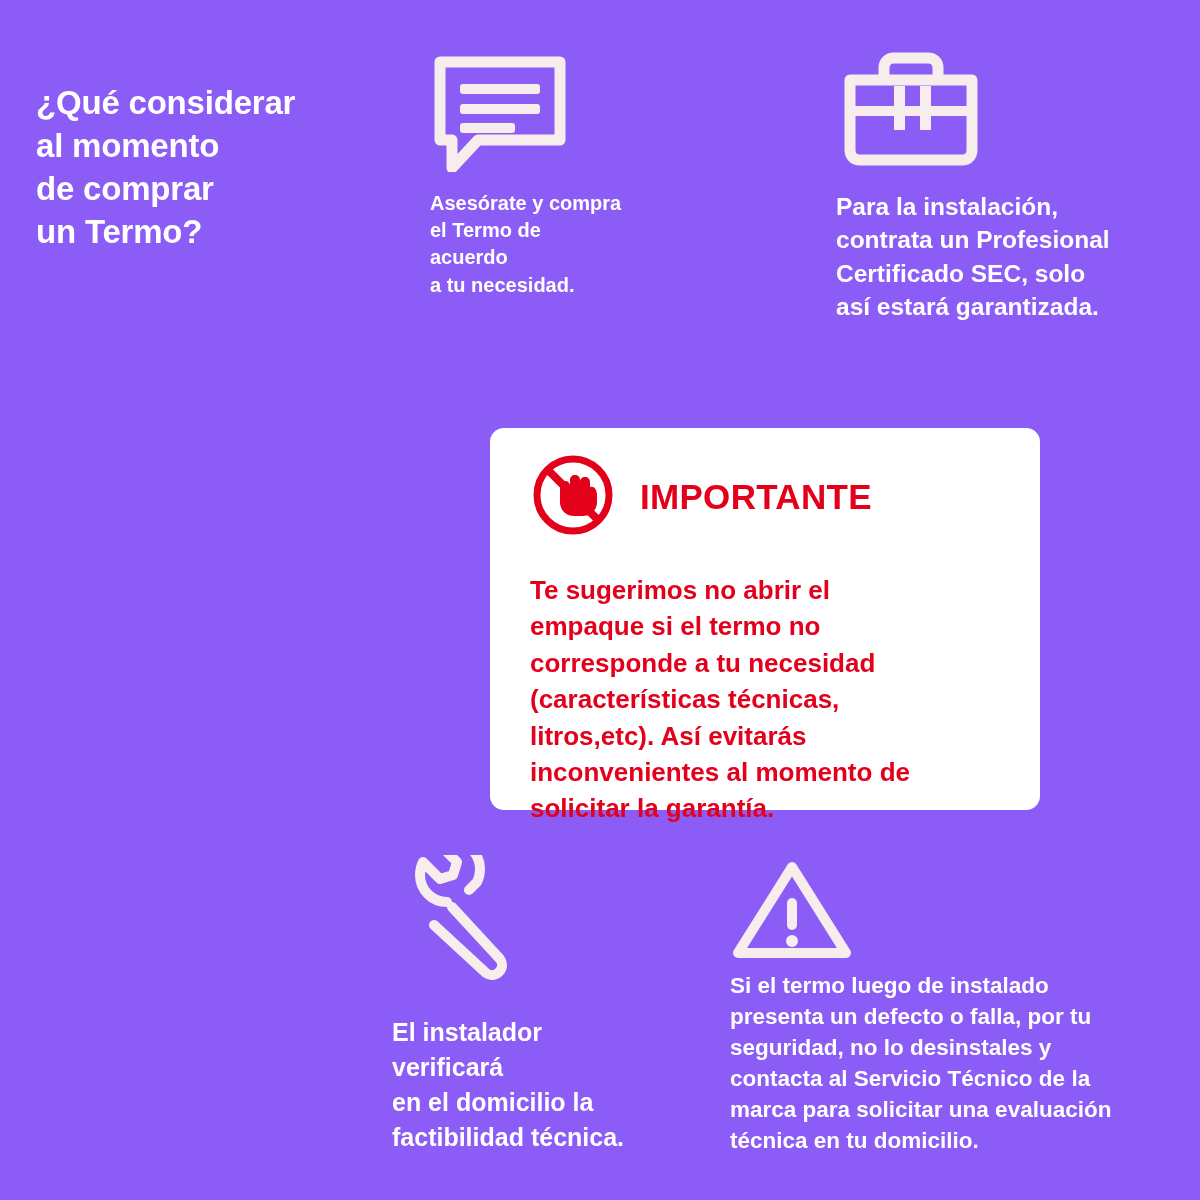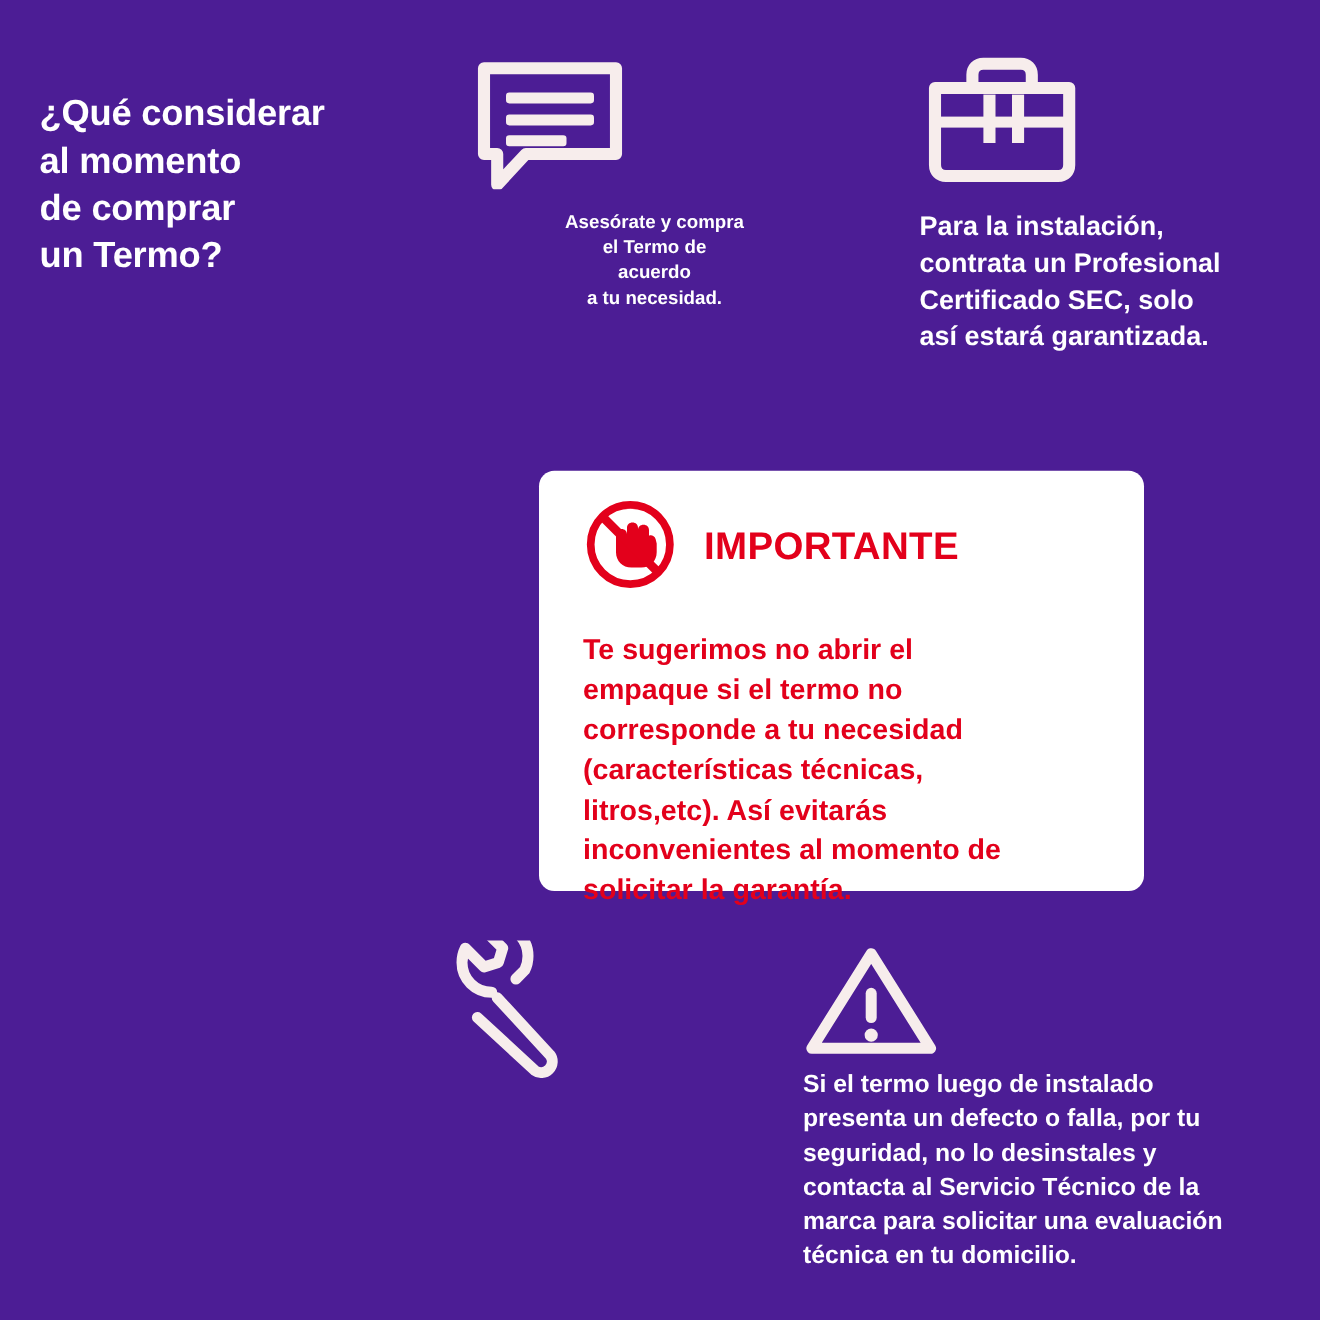--- a/index.html
+++ b/index.html
@@ -11,21 +11,21 @@
     height: 1200px;
     background: #E3001B;
     font-family: "Liberation Sans", sans-serif;
     overflow: hidden;
     position: relative;
   }
   .canvas {
     position: relative;
     width: 1200px;
     height: 1200px;
-    background: #4c1d95;
+    background: #8b5cf6;
   }
 
   
   .headline {
     position: absolute;
     left: 36px;
     top: 82px;
     width: 380px;
     color: #FFFFFF;
     font-size: 33px;
@@ -41,21 +41,21 @@
   }
   .block .txt {
     color: #FFFFFF;
     font-weight: bold;
     white-space: pre-line;
   }
 
   
   #item-advice { left: 430px; top: 52px; width: 330px; }
   #item-advice .icon { height: 130px; }
-  #item-advice .txt { font-size: 17px; line-height: 1.36; margin-top: 8px; text-align: center; }
+  #item-advice .txt { font-size: 20px; line-height: 1.36; margin-top: 8px; }
 
   
   #item-install { left: 836px; top: 50px; width: 375px; }
   #item-install .icon { height: 132px; }
   #item-install .txt { font-size: 24.5px; line-height: 1.36; margin-top: 8px; }
 
   
   #item-wrench { left: 392px; top: 855px; width: 320px; }
   #item-wrench .icon { height: 130px; }
   #item-wrench .txt { font-size: 25px; line-height: 1.40; margin-top: 30px; }
@@ -160,20 +160,24 @@
 solicitar la garantía.</div>
   </div>
 
   <div class="block" id="item-wrench">
     <div class="icon">
       <svg width="135" height="125" viewBox="0 0 135 125" fill="none" xmlns="http://www.w3.org/2000/svg">
         <path d="M55 47 C40 47 28 35 28 20 c0-5 1-9 3-13 l17 17 13-4 4-13 -17-17 c4-2 8-3 13-3 15 0 27 12 27 27 0 5-1 9-3 13 l-8 8" stroke="#F7EDEC" stroke-width="10" stroke-linejoin="round" stroke-linecap="round" fill="none"></path>
         <path d="M60 52 L108 104 a10 10 0 0 1 -14 14 L42 70" stroke="#F7EDEC" stroke-width="10" stroke-linejoin="round" stroke-linecap="round" fill="none"></path>
       </svg>
     </div>
+    <div class="txt">El instalador
+verificará
+en el domicilio la
+factibilidad técnica.</div>
   </div>
 
   <div class="block" id="item-warning">
     <div class="icon">
       <svg width="125" height="110" viewBox="0 0 125 110" fill="none" xmlns="http://www.w3.org/2000/svg">
         <path d="M62 12 L116 98 H8 Z" stroke="#F7EDEC" stroke-width="10" stroke-linejoin="round" fill="none"></path>
         <rect x="57" y="43" width="10" height="32" rx="5" fill="#F7EDEC"></rect>
         <circle cx="62" cy="86" r="6" fill="#F7EDEC"></circle>
       </svg>
     </div>

